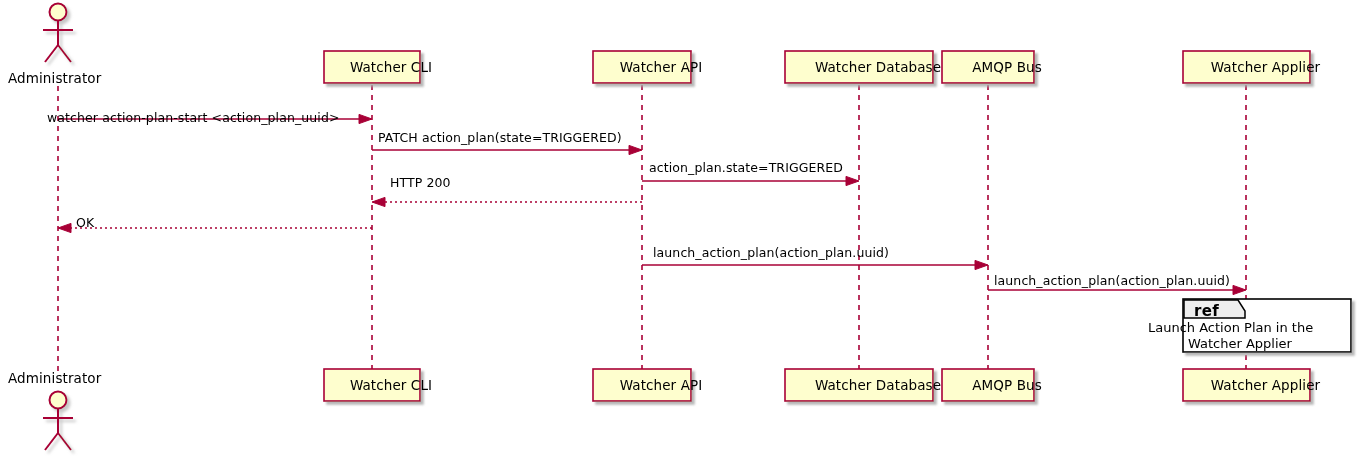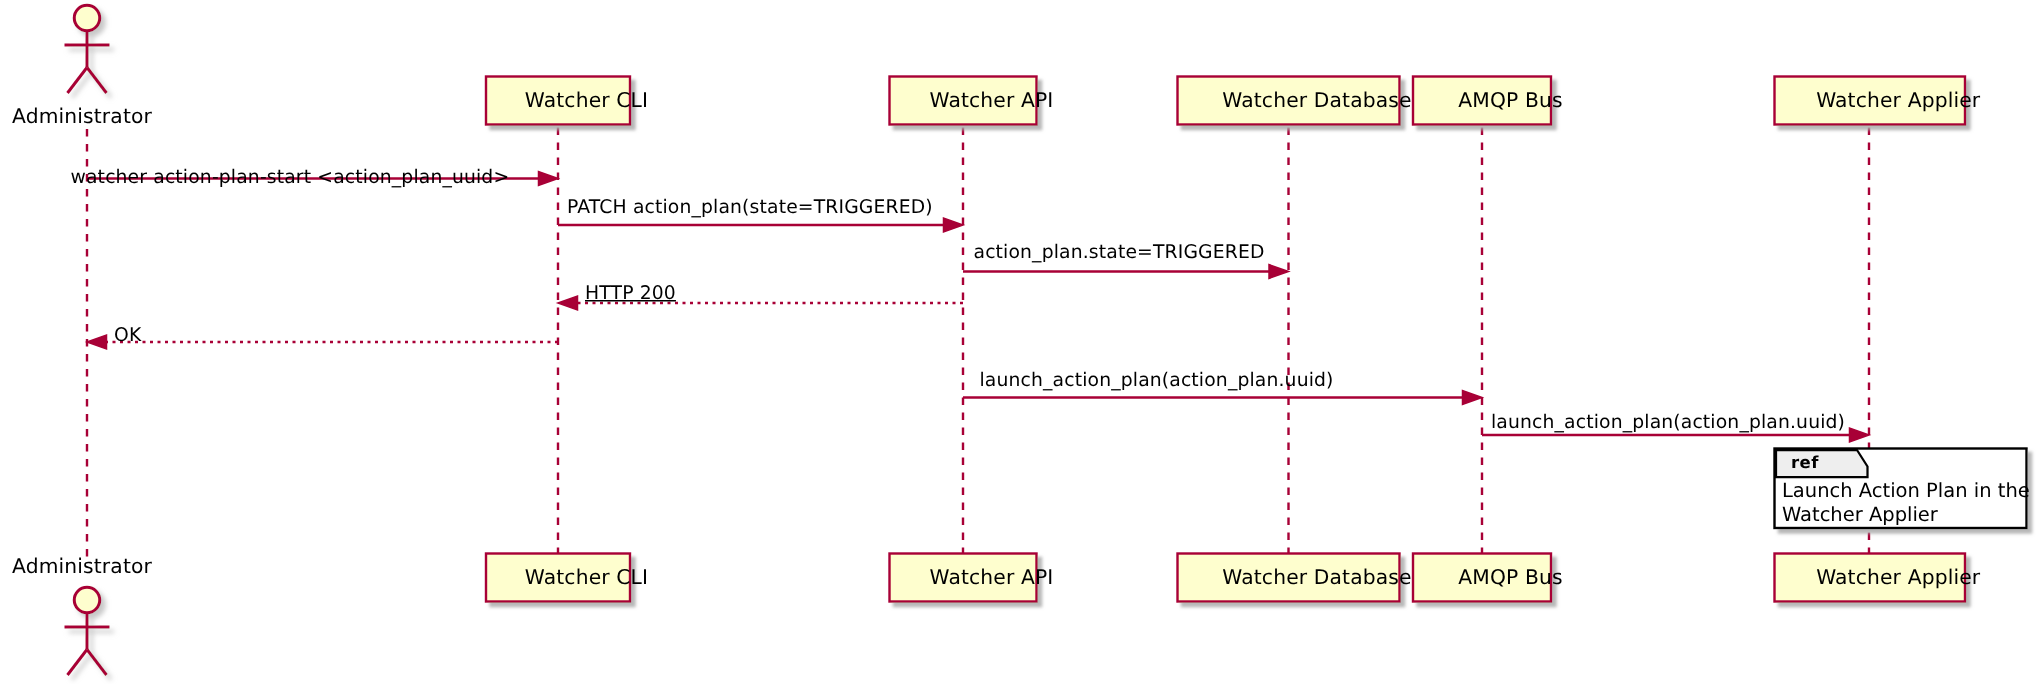--- a/index.html
+++ b/index.html
@@ -38,21 +38,21 @@
     text-align: center;
     letter-spacing: 0.1px;
     padding-left: 19px;
   }
   .actor-label {
     font-size: 13.5px;
     line-height: 16px;
     letter-spacing: 0.1px;
   }
   .ref-title {
-    font-size: 11px;
+    font-size: 15px;
     font-weight: bold;
     letter-spacing: 0.3px;
   }
   .ref-body {
     font-size: 13px;
     line-height: 16.5px;
   }
 </style>
 </head>
 <body>
@@ -165,22 +165,22 @@
 
   <div class="box-label" style="left:324px; top:377px; width:96px;">Watcher CLI</div>
   <div class="box-label" style="left:593px; top:377px; width:98px;">Watcher API</div>
   <div class="box-label" style="left:785px; top:377px; width:148px;">Watcher Database</div>
   <div class="box-label" style="left:942px; top:377px; width:92px;">AMQP Bus</div>
   <div class="box-label" style="left:1183px; top:377px; width:127px;">Watcher Applier</div>
 
   <div class="msg-label" style="left:47px; top:100px;margin-top:11px;">watcher action-plan-start &lt;action_plan_uuid&gt;</div>
   <div class="msg-label" style="left:649px; top:161px;">action_plan.state=TRIGGERED</div>
   <div class="msg-label" style="left:378px; top:131px;">PATCH action_plan(state=TRIGGERED)</div>
-  <div class="msg-label" style="left:390px; top:188px;text-decoration:underline;">HTTP 200</div>
+  <div class="msg-label" style="left:390px; top:176px;">HTTP 200</div>
   <div class="msg-label" style="left:76px; top:216px;">OK</div>
   <div class="msg-label" style="left:653px; top:246px;">launch_action_plan(action_plan.uuid)</div>
   <div class="msg-label" style="left:994px; top:274px;">launch_action_plan(action_plan.uuid)</div>
 
   <div class="ref-title" style="left:1194px; top:302px;">ref</div>
-  <div class="ref-body" style="left:1188px; top:320px;">Launch Action Plan in the</div>
+  <div class="ref-body" style="left:1148px; top:320px;">Launch Action Plan in the</div>
   <div class="ref-body" style="left:1188px; top:336px;">Watcher Applier</div>
 
 </div>
 
 </body></html>

